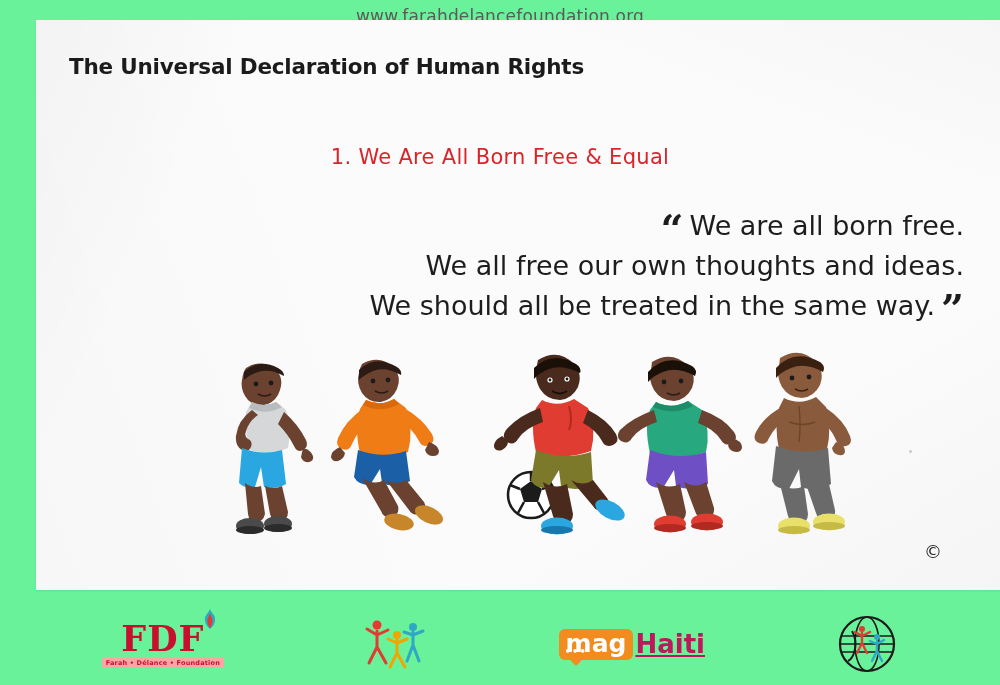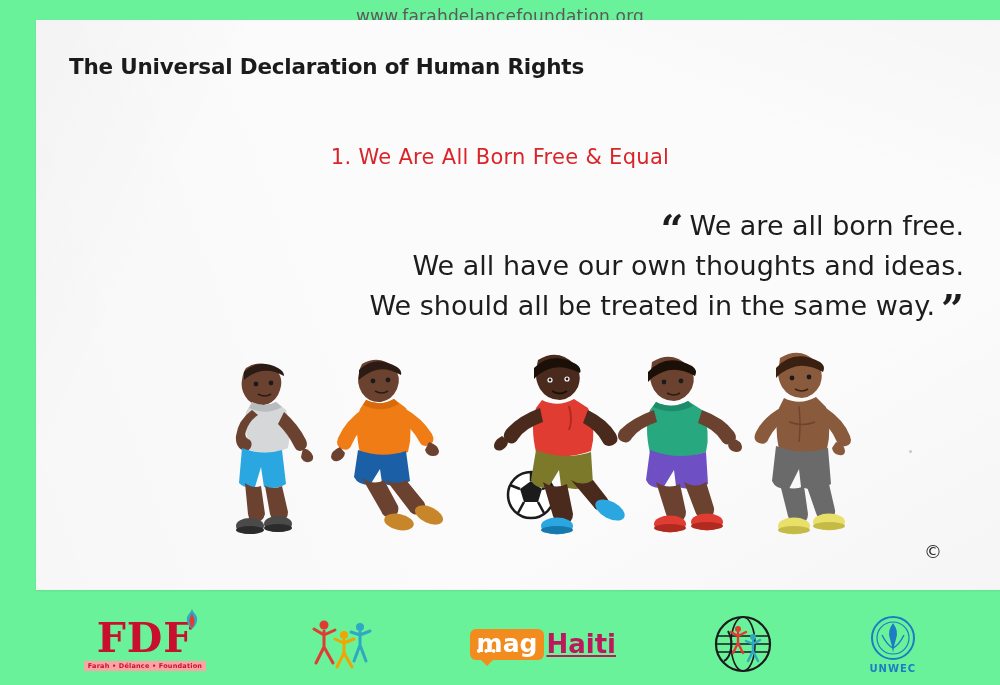--- a/index.html
+++ b/index.html
@@ -134,21 +134,21 @@
     height: 66px;
     display: flex;
     flex-direction: column;
     align-items: center;
     justify-content: center;
   }
   
   .fdf-text {
     font-family: "DejaVu Serif", serif;
     font-weight: bold;
-    font-size: 41px;
+    font-size: 35px;
     color: #c8102e;
     letter-spacing: 1px;
     line-height: 1;
   }
   .fdf-sub {
     font-size: 6.5px;
     font-weight: bold;
     color: #c8102e;
     background: #fca5a5;
     padding: 1px 4px;
@@ -224,21 +224,21 @@
   <div class="card">
 
     <div class="declaration-title">The Universal Declaration of Human Rights</div>
 
     <div class="article-heading">1. We Are All Born Free &amp; Equal</div>
 
     <div class="quote-block">
       <div class="quote-line">
         <span class="qmark open">“</span><span>We are all born free.</span>
       </div>
-      <div class="quote-line">We all have our own thoughts and ideas.</div>
+      <div class="quote-line">We all free our own thoughts and ideas.</div>
       <div class="quote-line">
         <span>We should all be treated in the same way.</span><span class="qmark close">”</span>
       </div>
     </div>
 
     <div class="speck"></div>
 
     <div class="illustration">
       <svg viewBox="0 0 700 215" width="700" height="215" xmlns="http://www.w3.org/2000/svg">
 
@@ -432,23 +432,14 @@
             <path d="M26 20 L26 30 M26 23 L19 19 M26 23 L34 19 M26 30 L21 40 M26 30 L31 40"></path>
           </g>
           <g stroke="#2fa8c4" stroke-width="2.4">
             <circle cx="41" cy="24" r="3" fill="#2fa8c4" stroke="none"></circle>
             <path d="M41 28 L41 38 M41 31 L34 28 M41 31 L48 27 M41 38 L36 48 M41 38 L46 48"></path>
           </g>
         </g>
       </svg>
     </div>
 
-    <div class="logo">
-      <svg width="46" height="46" viewBox="0 0 46 46">
-        <circle cx="23" cy="23" r="21" fill="none" stroke="#1c7cc4" stroke-width="2"></circle>
-        <circle cx="23" cy="23" r="16" fill="none" stroke="#1c7cc4" stroke-width="1.2"></circle>
-        <path d="M23 8 q-6 8 -3 16 q2 6 3 14 q1 -8 3 -14 q3 -8 -3 -16z" fill="#1c7cc4"></path>
-        <path d="M12 20 q5 10 11 13 M34 20 q-5 10 -11 13" stroke="#1c7cc4" stroke-width="1.4" fill="none"></path>
-      </svg>
-      <div class="unwec-text">UNWEC</div>
-    </div>
   </div>
 </div>
 
 </body></html>

